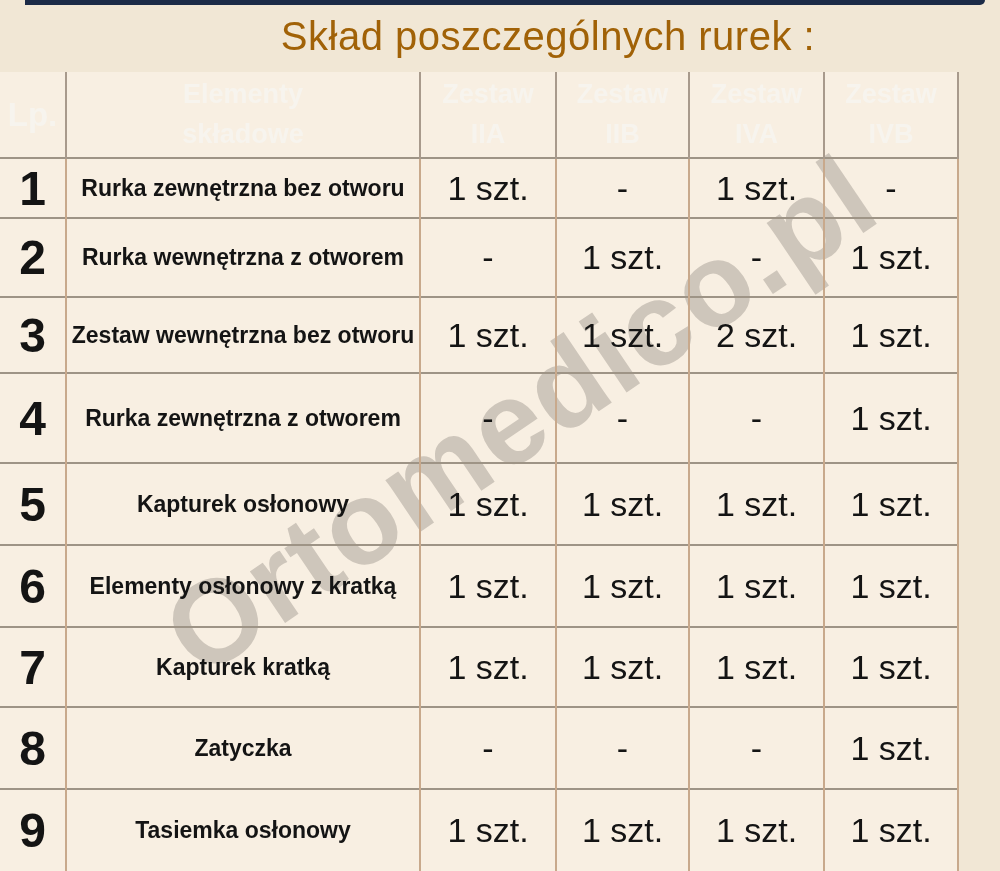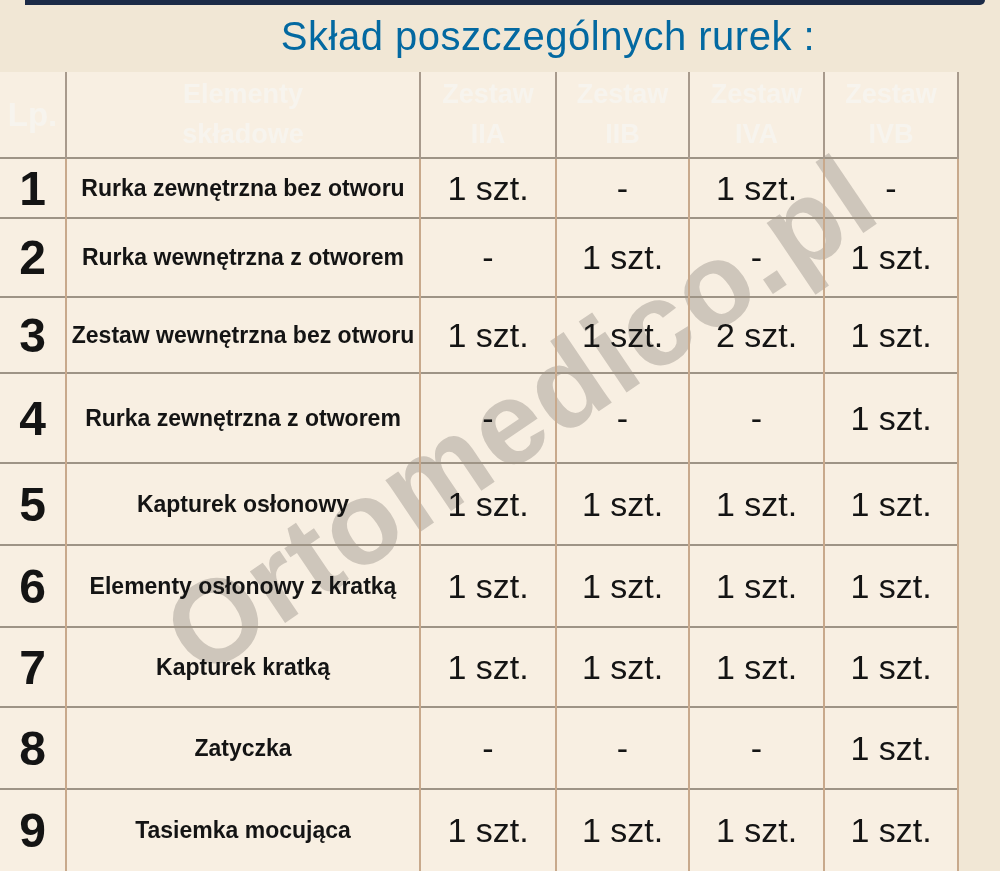--- a/index.html
+++ b/index.html
@@ -27,21 +27,21 @@
   }
 
   .page-title {
     position: absolute;
     left: 96px;
     top: 14px;
     width: 904px;
     text-align: center;
     font-size: 40px;
     font-weight: 400;
-    color: #0369a1;
+    color: #a16207;
     letter-spacing: 0.5px;
     z-index: 3;
   }
 
   .table-backing {
     position: absolute;
     left: 0;
     top: 72px;
     width: 958px;
     height: 799px;
@@ -233,20 +233,20 @@
     <tr style="height:82px">
       <td class="lp-cell">8</td>
       <td class="name-cell">Zatyczka</td>
       <td class="qty-cell">-</td>
       <td class="qty-cell">-</td>
       <td class="qty-cell">-</td>
       <td class="qty-cell">1 szt.</td>
     </tr>
     <tr style="height:82px">
       <td class="lp-cell">9</td>
-      <td class="name-cell">Tasiemka mocująca</td>
+      <td class="name-cell">Tasiemka osłonowy</td>
       <td class="qty-cell">1 szt.</td>
       <td class="qty-cell">1 szt.</td>
       <td class="qty-cell">1 szt.</td>
       <td class="qty-cell">1 szt.</td>
     </tr>
   </tbody>
 </table>
 
 </body></html>

